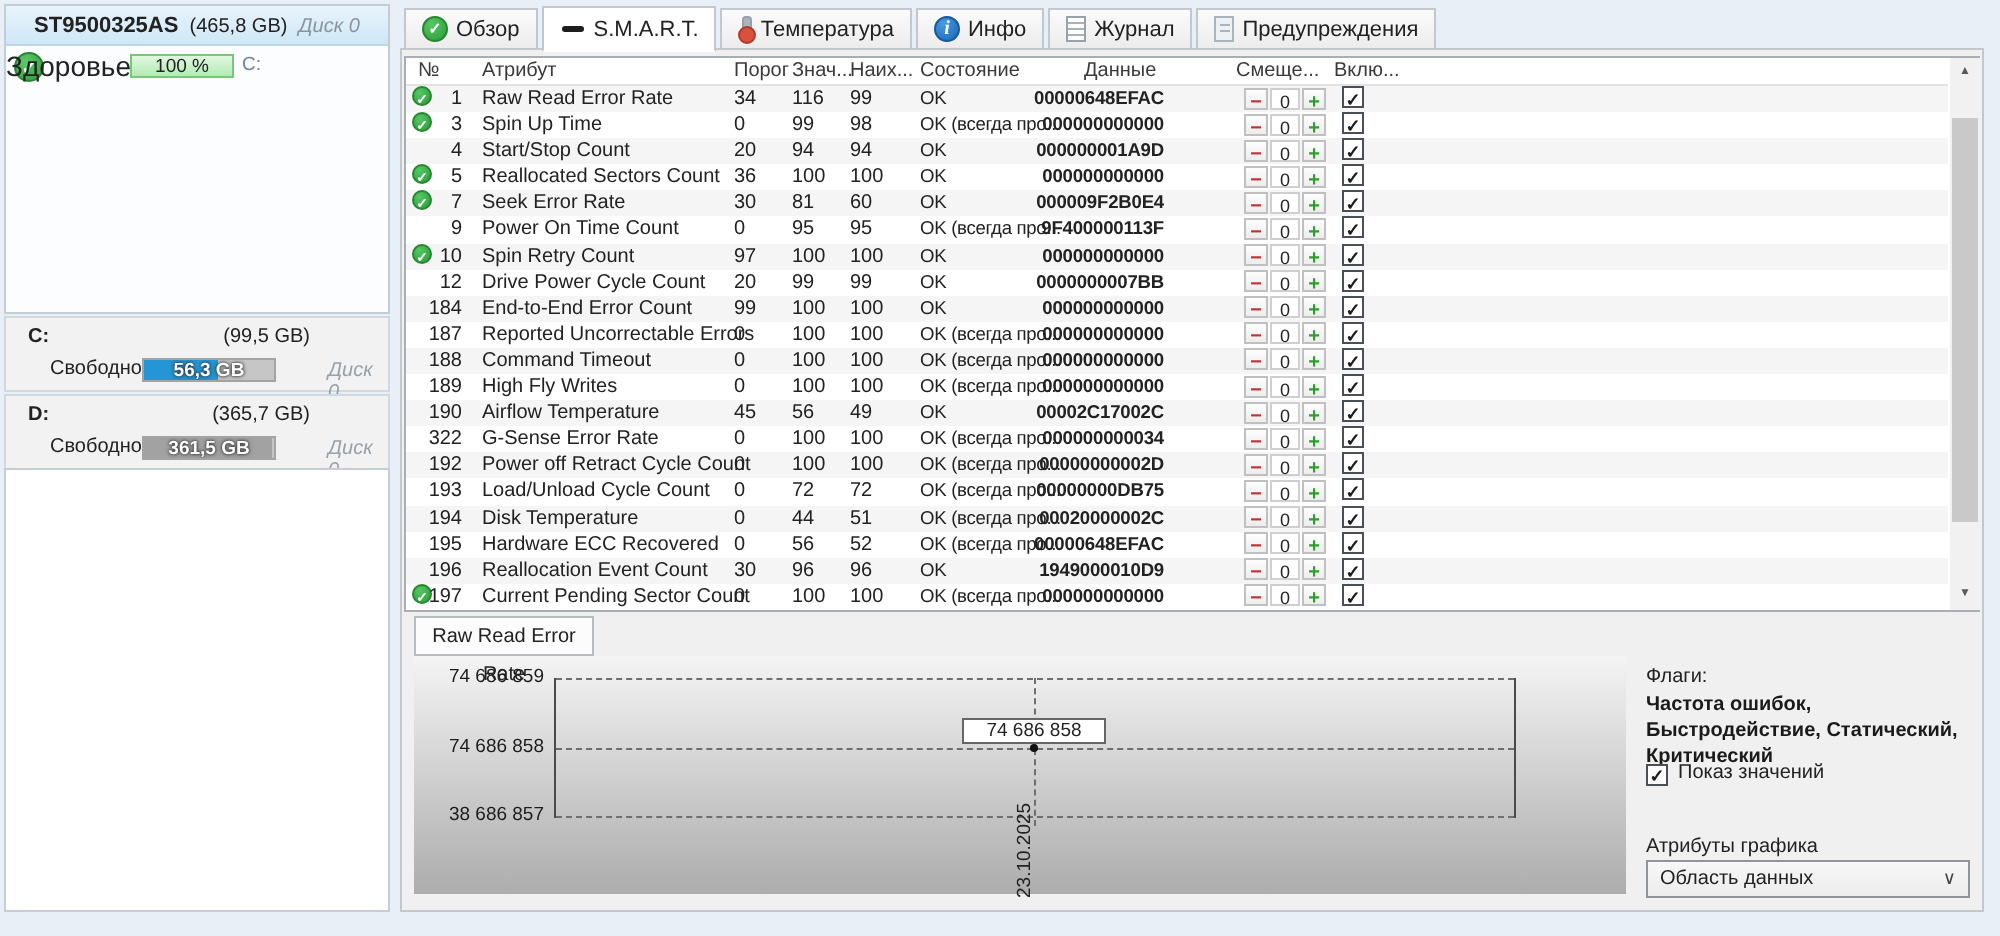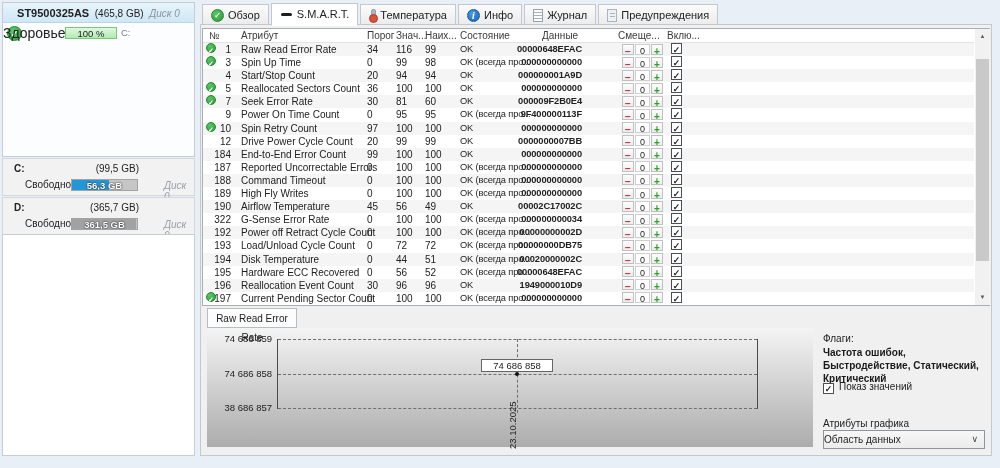--- a/index.html
+++ b/index.html
@@ -22,35 +22,35 @@
     color:#fff; font-weight:bold; font-size:9px; line-height:14px; text-align:center; }
   .ok-big::before { content:"\2713"; }
   .hlabel { position:absolute; left:0; width:57px; text-align:left; font-size:14px; line-height:12px; }
   .hbar { position:absolute; left:62px; width:52px; height:12px; text-align:center; line-height:11px; font-size:9.5px;
     background:linear-gradient(#e0f7e0,#b2ebb2); border:1px solid #79c779; }
   .hpart { position:absolute; left:118px; width:75px; font-size:9.5px; color:#6f8396; white-space:nowrap; overflow:hidden; line-height:12px; }
 
   #partitions { position:absolute; left:2px; top:158px; width:193px; }
   .part-card { position:relative; width:193px; height:38px; background:#f2f2f2; border:1px solid #d2d8dd; margin-bottom:1px; }
   .p-name { position:absolute; left:11px; top:4px; font-weight:bold; }
-  .p-size { position:absolute; left:58px; top:4px; width:78px; text-align:right; }
+  .p-size { position:absolute; left:74px; top:4px; width:78px; text-align:right; }
   .p-free-label { position:absolute; left:22px; top:20px; width:44px; text-align:right; }
   .p-bar { position:absolute; left:68px; top:20px; width:67px; height:12px; background:#c6c6c6; border:1px solid #a3a3a3; overflow:hidden; }
   .p-fill { position:absolute; left:0; top:0; bottom:0; }
   .p-val { position:absolute; left:0; top:0; width:100%; text-align:center; color:#fff; font-weight:bold; font-size:9.5px; line-height:11px;
     text-shadow:0 0 2px rgba(40,40,40,.95), 0 0 1px rgba(40,40,40,.9); }
   .p-disk { position:absolute; left:161px; top:21px; font-style:italic; color:#98a0a8; }
   #empty-panel { position:absolute; left:2px; top:234px; width:193px; height:222px; background:#fff; border:1px solid #c6cdd4; }
 
   
   #pane { position:absolute; left:200px; top:24px; width:792px; height:432px; background:#f0f0f0; border:1px solid #c2c8ce; }
 
   
   #tabbar { position:absolute; left:202px; top:3px; height:22px; display:flex; gap:2px; z-index:3; }
-  .tab { display:flex; gap:4px; padding:4px 8px; height:21px; margin-top:1px;
+  .tab { display:flex; align-items:center; gap:4px; padding:4px 8px; height:21px; margin-top:1px;
     background:linear-gradient(#fbfbfb,#ececec); border:1px solid #c2c8ce; font-size:11px; cursor:default; }
   .tab.active { background:#fff; height:23px; margin-top:0; border-bottom:1px solid #fff; }
   .tab-icon { display:inline-block; width:13px; height:13px; position:relative; flex:0 0 auto; }
   .ic-check-circle { border-radius:50%; background:radial-gradient(circle at 35% 30%, #57c765, #2b9c39); border:1px solid #27862f; color:#fff; font-size:8px; font-weight:bold; line-height:12px; text-align:center; }
   .ic-check-circle::before { content:"\2713"; }
   .ic-thermometer { width:7px !important; }
   .ic-thermometer::before { content:""; position:absolute; left:2px; top:0; width:3px; height:10px; background:linear-gradient(#aab4bd 55%, #d8503e 55%); border:1px solid #97a1aa; border-radius:2px; }
   .ic-thermometer::after { content:""; position:absolute; left:0; bottom:-1px; width:7px; height:7px; border-radius:50%; background:#d8503e; border:1px solid #b03a2b; }
   .ic-dash::before { content:""; position:absolute; left:1px; top:5px; width:11px; height:3px; background:#1d1d1d; border-radius:2px; }
   .ic-info-circle { border-radius:50%; background:radial-gradient(circle at 35% 30%, #4a9ade, #1767b5); border:1px solid #135a9e; color:#fff; text-align:center;
@@ -114,21 +114,21 @@
   #xdate { position:absolute; left:491px; top:421px; width:44px; height:12px; transform:rotate(-90deg); transform-origin:center;
     font-size:9.5px; color:#222; text-align:center; white-space:nowrap; }
 
   
   #flags-title { position:absolute; left:823px; top:333px; }
   #flags-text { position:absolute; left:823px; top:346px; width:166px; font-weight:bold; font-size:10px; line-height:13px; color:#1a1a1a; }
   #show-values { position:absolute; left:823px; top:381px; height:13px; }
   #show-values .cb { vertical-align:-2px; margin-right:5px; }
   #attrs-label { position:absolute; left:823px; top:418px; }
   #attrs-select { position:absolute; left:823px; top:430px; width:162px; height:19px; background:linear-gradient(#f7f7f7,#ececec);
-    border:1px solid #8f959b; line-height:17px; padding-left:0; }
+    border:1px solid #8f959b; line-height:17px; padding-left:6px; }
   #attrs-select .chev { position:absolute; right:6px; top:0; color:#444; font-size:9px; }
 </style>
 </head>
 <body>
 
 <div id="disk-card">
   <div id="disk-header">
     <span class="model">ST9500325AS</span>
     <span class="size">&nbsp;<span>(465,8 GB)</span>&nbsp;</span>
     <span class="diskno">Диск 0</span>

